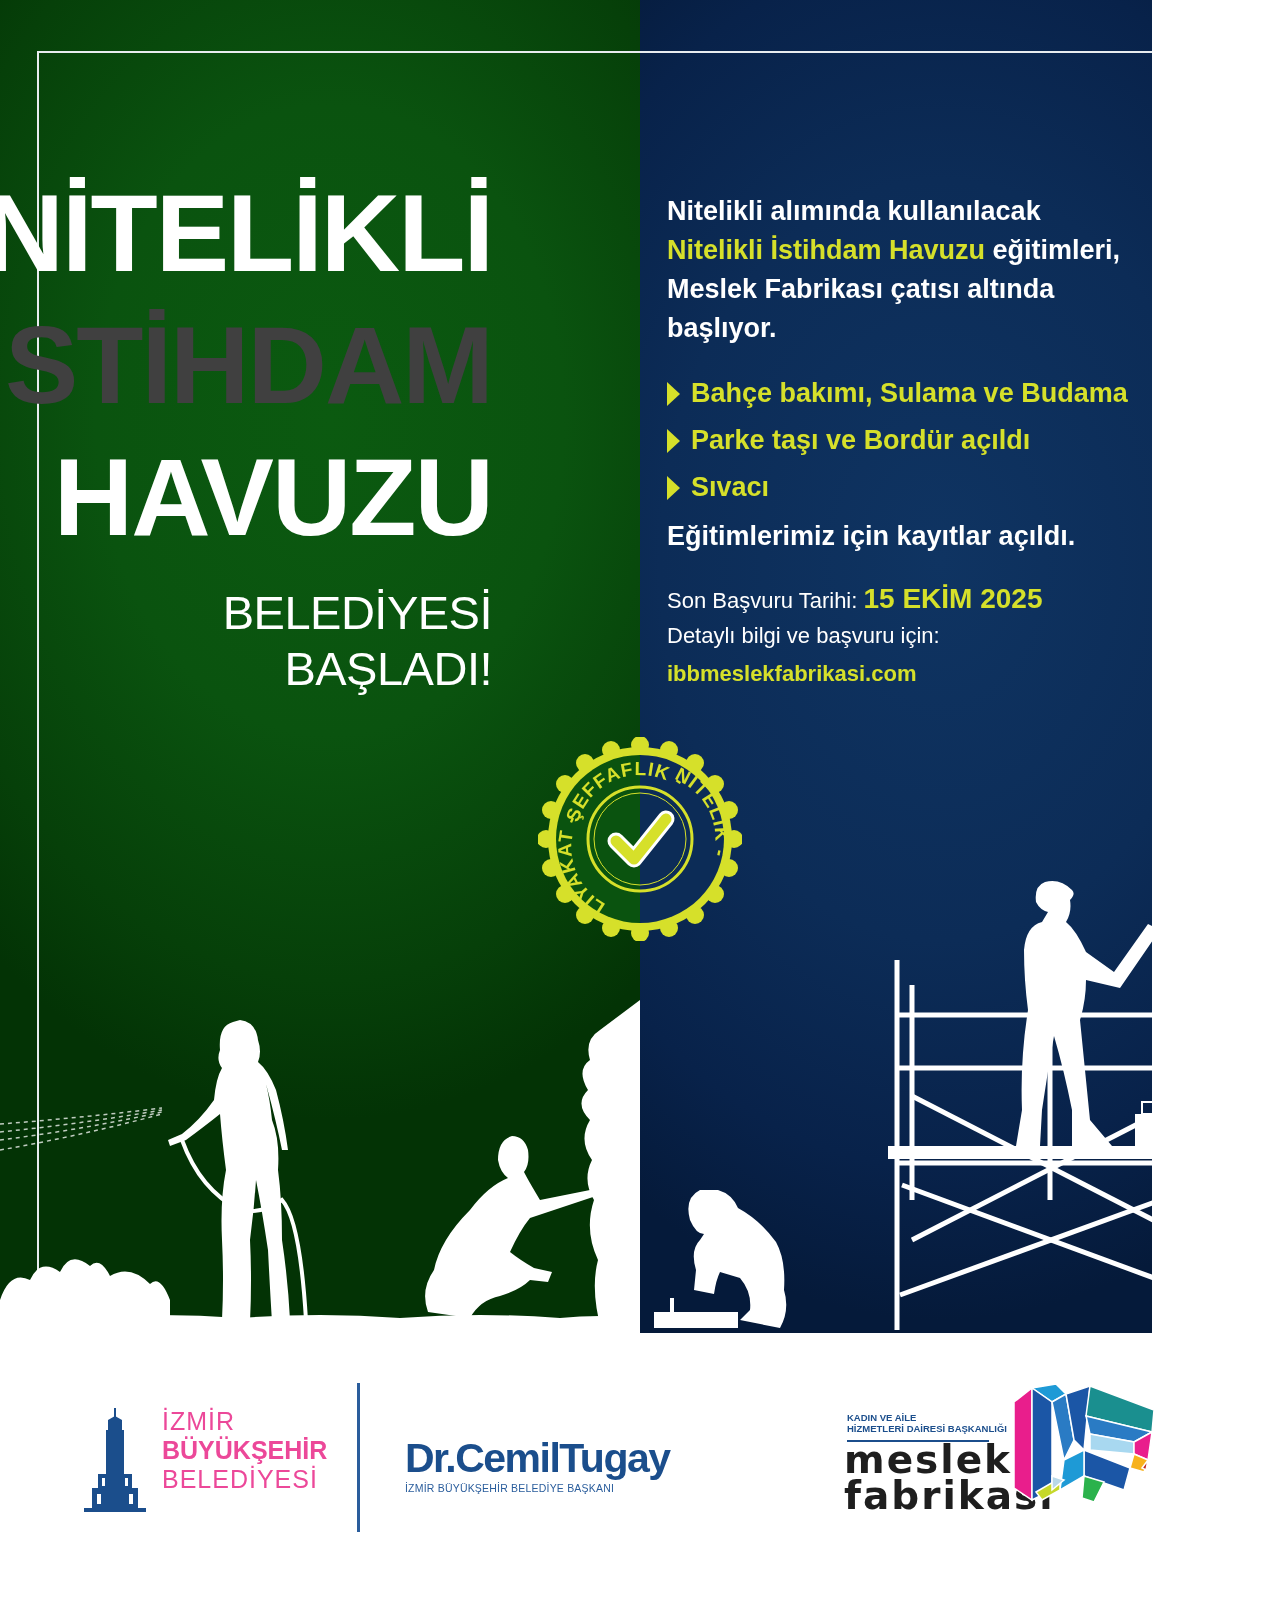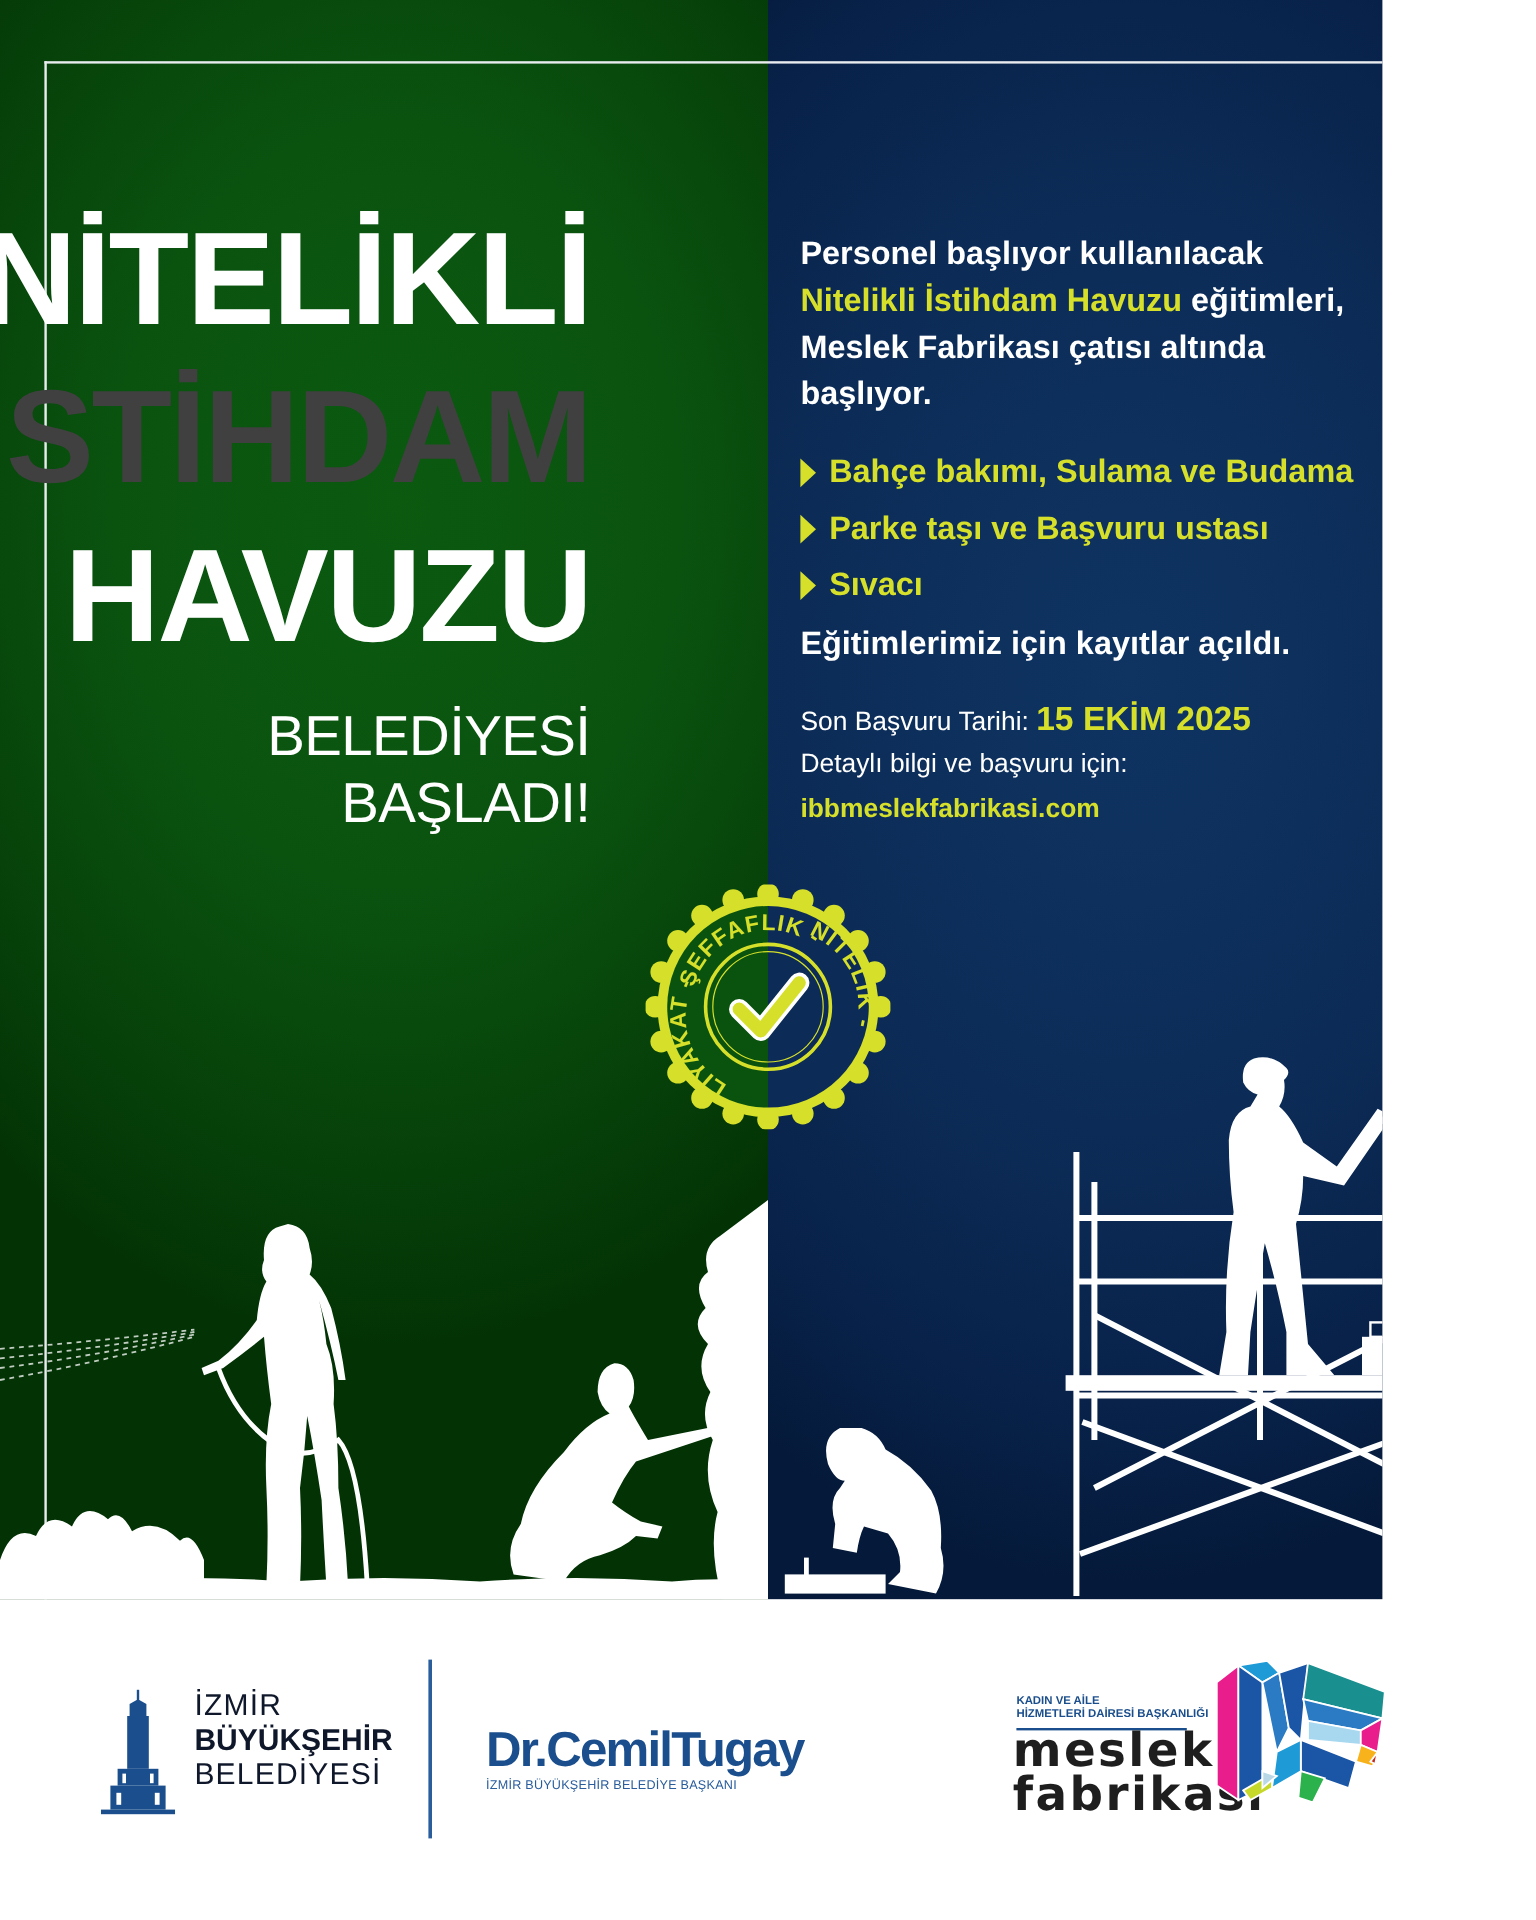--- a/index.html
+++ b/index.html
@@ -45,21 +45,21 @@
 
     
     .seal { position: absolute; left: 538px; top: 737px; width: 204px; height: 204px; }
 
     
     .illus { position: absolute; }
 
     
     .footer { position: absolute; left: 0; top: 1333px; width: 1280px; height: 267px; background: #ffffff; }
     .ibb-logo { position: absolute; left: 84px; top: 1407px; display: flex; align-items: flex-end; }
-    .ibb-text { margin-left: 16px; color: #0f172a; line-height: 29px; margin-bottom: 18px; }
+    .ibb-text { margin-left: 16px; color: #ec4899; line-height: 29px; margin-bottom: 18px; }
     .ibb-t1 { font-size: 25px; font-weight: 400; letter-spacing: 1px; display: block; }
     .ibb-t2 { font-size: 25px; font-weight: 700; display: block; }
     .ibb-t3 { font-size: 25px; font-weight: 400; letter-spacing: 1px; display: block; }
     .divider { position: absolute; left: 357px; top: 1383px; width: 3px; height: 149px; background: #2a5d9c; }
     .mayor { position: absolute; left: 405px; top: 1437px; color: #1b4e8c; }
     .mayor-name { font-size: 41px; font-weight: 700; letter-spacing: -1.5px; line-height: 42px; display: block; }
     .mayor-title { font-size: 10.5px; font-weight: 400; letter-spacing: 0.2px; display: block; margin-top: 3px; color: #2a5d9c; }
     .mf-logo { position: absolute; left: 844px; top: 1380px; width: 320px; height: 140px; }
     .mf-dept { position: absolute; left: 3px; top: 32px; color: #1b4e8c; font-size: 9.5px; font-weight: 700; line-height: 11px; }
     .mf-rule { position: absolute; left: 3px; top: 60px; width: 142px; height: 2px; background: #1b4e8c; }
@@ -79,34 +79,34 @@
     <span class="hl-line hl-2">İSTİHDAM</span>
     <span class="hl-line hl-3">HAVUZU</span>
   </div>
   <div class="subhead">
     <span class="sub-line">BELEDİYESİ</span>
     <span class="sub-line">BAŞLADI!</span>
   </div>
 
   <div class="rtext">
     <div class="intro">
-      <span>Personel başlıyor kullanılacak</span><br>
+      <span>Nitelikli alımında kullanılacak</span><br>
       <span class="hl">Nitelikli İstihdam Havuzu</span><span> eğitimleri,</span><br>
       <span>Meslek Fabrikası çatısı altında</span><br>
       <span>başlıyor.</span>
     </div>
 
     <div class="bullets">
       <div class="bullet">
         <span class="tri"></span>
         <span class="bullet-text">Bahçe bakımı, Sulama ve Budama</span>
       </div>
       <div class="bullet">
         <span class="tri"></span>
-        <span class="bullet-text">Parke taşı ve Başvuru ustası</span>
+        <span class="bullet-text">Parke taşı ve Bordür açıldı</span>
       </div>
       <div class="bullet">
         <span class="tri"></span>
         <span class="bullet-text">Sıvacı</span>
       </div>
     </div>
 
     <div class="reg">Eğitimlerimiz için kayıtlar açıldı.</div>
 
     <div class="deadline">

